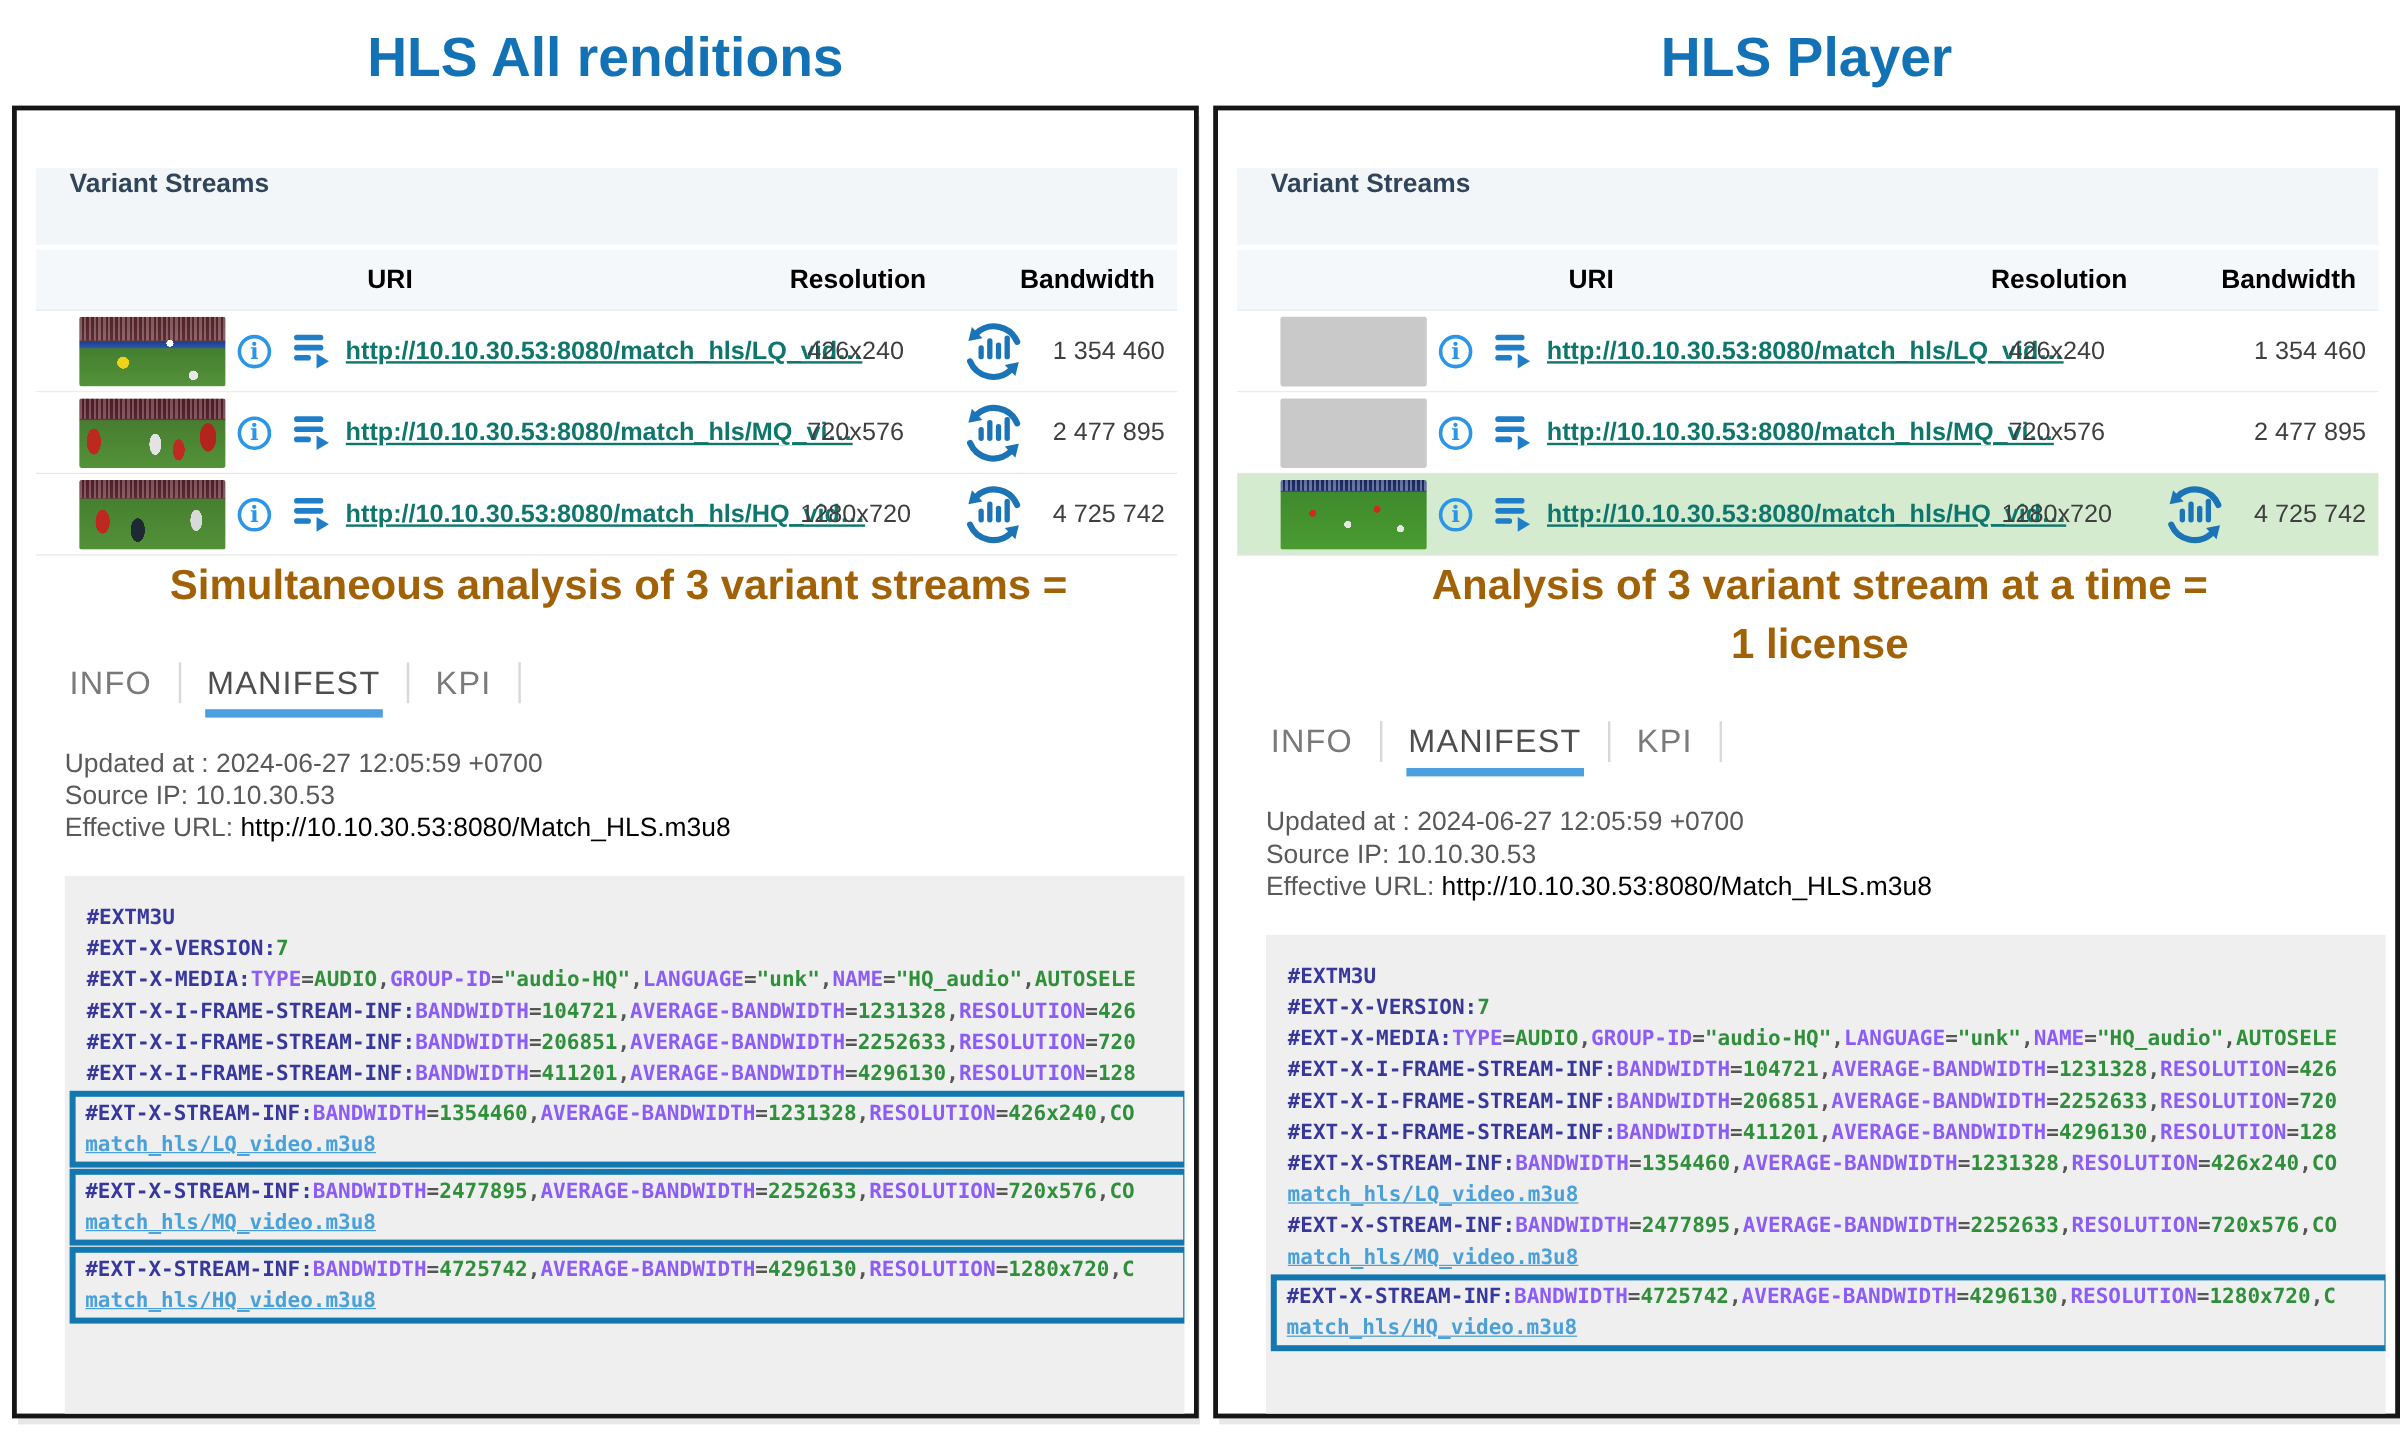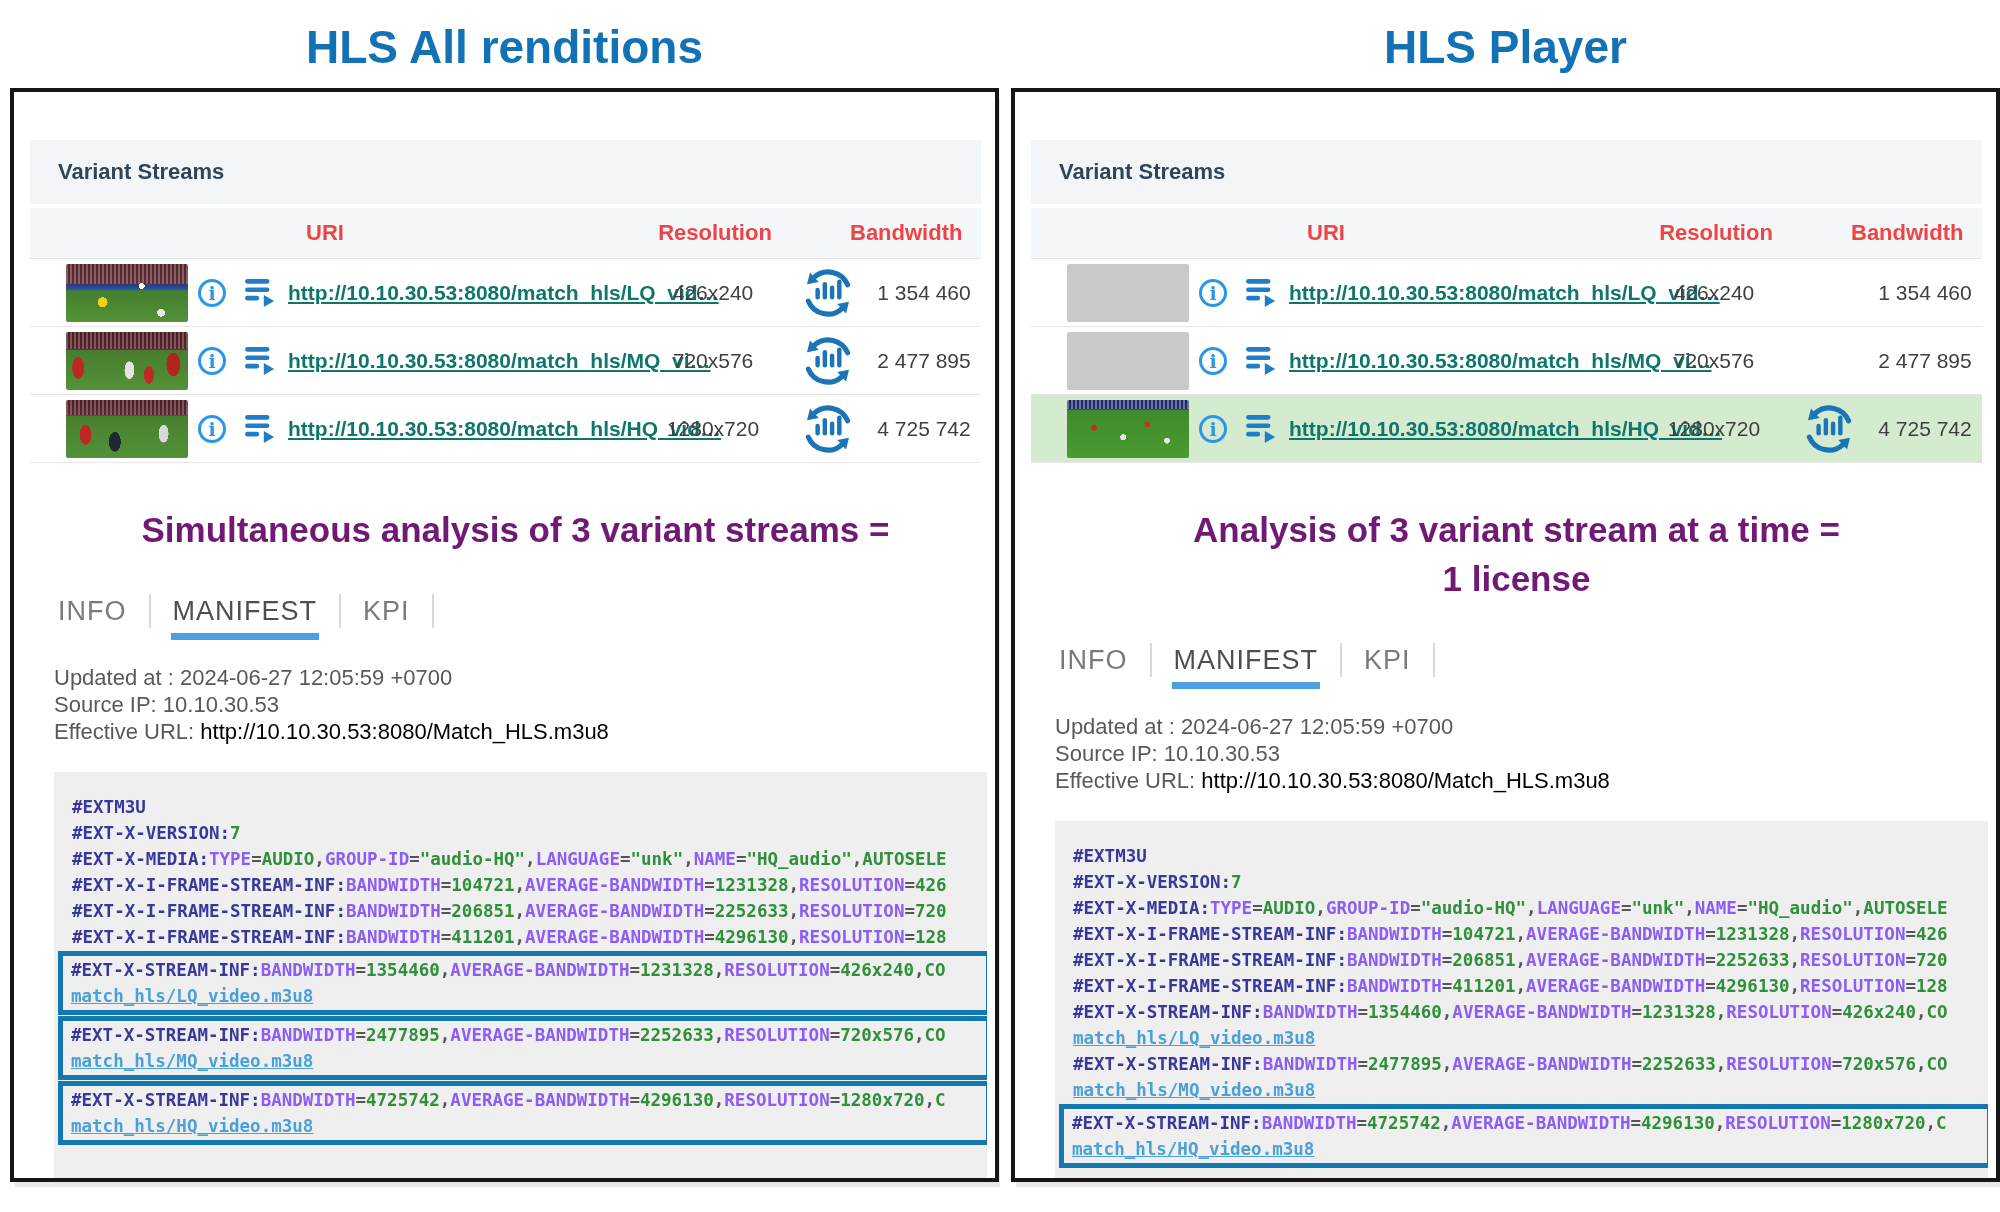--- a/index.html
+++ b/index.html
@@ -4,27 +4,27 @@
 <style>
   html,body{margin:0;padding:0;background:#fff;width:2000px;height:1212px;overflow:hidden;
     font-family:"Liberation Sans",sans-serif;-webkit-font-smoothing:antialiased;}
   .page{display:flex;gap:12px;padding:4px 0 0 10px;}
   .col{width:1187px;display:flex;flex-direction:column;}
   h1.title{margin:2px 0 0;height:82px;display:flex;align-items:center;justify-content:center;
     font-size:46px;font-weight:700;color:#1272b5;letter-spacing:0;}
   .panel{box-sizing:border-box;height:1094px;border:4px solid #161616;background:#fff;
     display:flex;flex-direction:column;box-shadow:3px 7px 0 -2px #e7e7e7;}
   
-  .vs-bar{margin:48px 14px 0 16px;height:64px;background:#f2f6f9;display:flex;align-items:center;
+  .vs-bar{margin:48px 14px 0 16px;height:64px;background:#f2f6f9;display:flex;align-items:flex-start;
     padding-left:28px;box-sizing:border-box;}
   .vs-bar span{font-size:22px;font-weight:700;color:#31455a;}
   
   .thead{display:grid;grid-template-columns:590px 190px 40px 130px;margin:4px 14px 0 16px;height:50px;
     background:#f5f8fa;align-items:center;border-bottom:1px solid #e3e6e9;}
-  .th{font-size:22px;font-weight:700;color:#ef4444;}
+  .th{font-size:22px;font-weight:700;color:#000000;}
   .th-uri{text-align:center;}
   .th-res{text-align:center;}
   .th-bw{text-align:right;padding-right:38px;}
   .tbody{margin:0 14px 0 16px;}
   .trow{display:grid;grid-template-columns:160px 44px 54px 350px 150px 80px 112px;align-items:center;
     height:67px;border-bottom:1px solid #e6e6e6;background:#fff;}
   .trow.hl{background:#d5ebcf;}
   .cell{display:flex;align-items:center;justify-content:center;}
   .c-thumb{justify-content:flex-start;padding-left:36px;}
   .thumb{width:122px;height:58px;border-radius:2px;display:block;position:relative;overflow:hidden;background:#4c8a36;}
@@ -61,21 +61,21 @@
   .t-ph{background:#c9c9c9;}
   .info-icon{width:28px;height:28px;border:3px solid #2b96e8;border-radius:50%;color:#2b96e8;
     font-family:"DejaVu Serif",serif;font-weight:700;font-size:19px;display:flex;align-items:center;
     justify-content:center;box-sizing:border-box;cursor:pointer;}
   .playlist-icon{display:flex;cursor:pointer;}
   .analysis-icon{display:flex;cursor:pointer;}
   .uri{font-size:21px;font-weight:600;color:#0f766e;text-decoration:underline;cursor:pointer;
     white-space:nowrap;overflow:hidden;justify-self:start;}
   .c-res,.c-bw{font-size:21px;color:#3f3f3f;}
   
-  .claim{margin-top:42px;text-align:center;font-size:35px;font-weight:600;color:#701a75;line-height:1.4;padding-left:22px;}
+  .claim{text-align:center;font-size:35px;font-weight:600;color:#a16207;line-height:1.4;padding-left:22px;}
   
   .tabs{display:flex;align-items:center;margin:34px 0 0 40px;position:relative;height:46px;}
   .tab{position:relative;padding:0 4px;font-size:27px;letter-spacing:1px;color:#7a7a7a;cursor:pointer;}
   .tab.active{color:#4e4e4e;}
   .tab.active::after{content:"";position:absolute;left:2px;right:2px;bottom:-13px;height:7px;background:#4da0e0;}
   .tab-sep{width:2px;height:34px;background:#d8d8d8;margin:0 18px;}
   
   .meta{margin:30px 0 11px 40px;font-size:22px;color:#58595b;line-height:27px;}
   .meta-link{color:#000000;text-decoration:none;cursor:pointer;}
   

